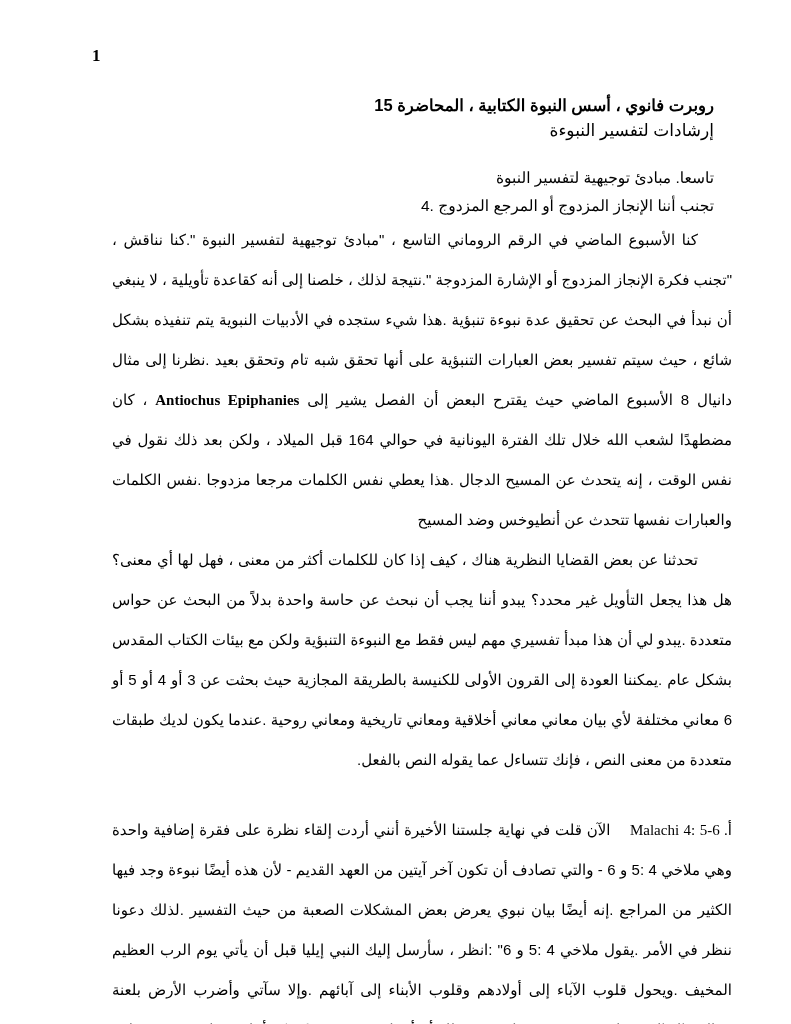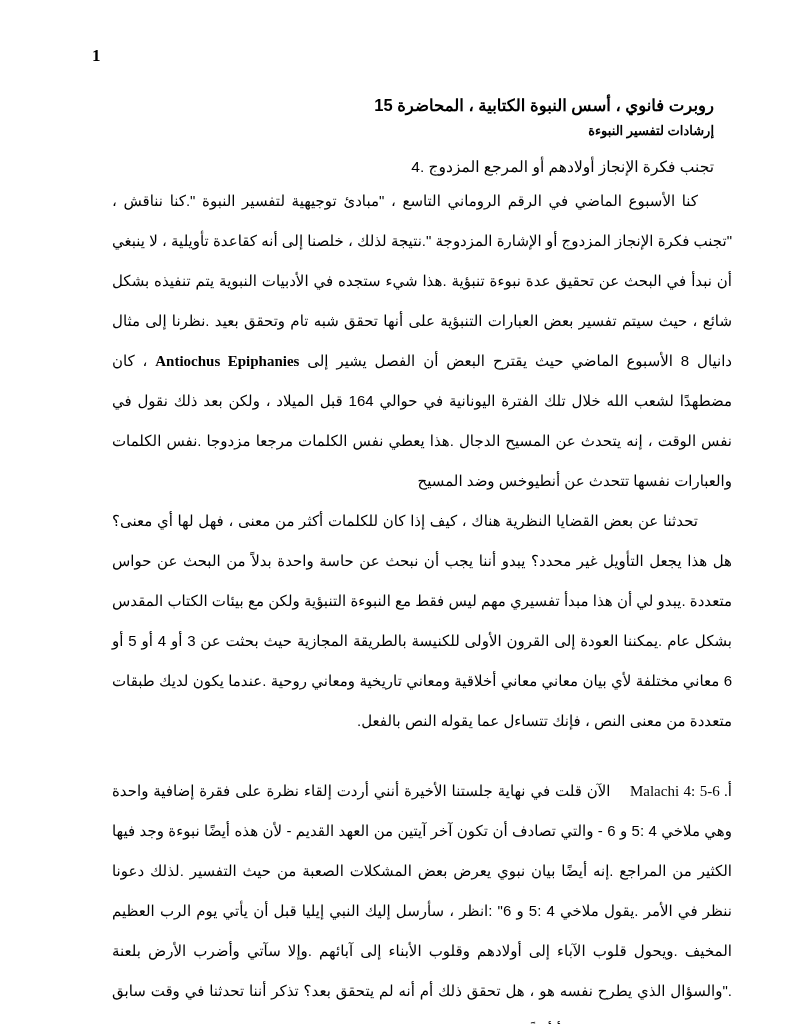--- a/index.html
+++ b/index.html
@@ -1,37 +1,38 @@
 <!DOCTYPE html>
 <html><head>
 <meta charset="utf-8">
 <style>
   html, body { margin: 0; padding: 0; background: #ffffff; }
   body { width: 791px; height: 1024px; position: relative; overflow: hidden; color: #000; }
   .page-num { position: absolute; left: 92px; top: 46px; font-family: "Liberation Serif", serif; font-weight: bold; font-size: 17px; }
   .doc { position: absolute; left: 112px; top: 92px; width: 620px; direction: rtl; text-align: right; font-family: "Liberation Sans", sans-serif; font-size: 15px; }
   .title { font-weight: bold; font-size: 16.5px; margin: 0; line-height: 26px; padding-right: 18px; }
-  .subtitle { font-weight: bold; font-size: 13px; margin: 0 0 9px 0; line-height: 26px; padding-right: 18px; }
+  .subtitle { font-weight: normal; font-size: 17px; margin: 0 0 20px 0; line-height: 26px; padding-right: 18px; }
   .section-head { margin: 0; line-height: 28px; padding-right: 18px; font-size: 15.5px; }
   .para { margin: 0; line-height: 40px; text-align: justify; text-align-last: right; }
   .indent { text-indent: 34px; }
   .gap { height: 30px; }
   .latin { direction: ltr; unicode-bidi: embed; font-family: "Liberation Serif", serif; }
   .bold-latin { font-weight: bold; }
 </style>
 </head>
 <body>
 
 <div class="page-num">1</div>
 
 <div class="doc">
   <p class="title">روبرت فانوي ، أسس النبوة الكتابية ، المحاضرة 15</p>
   <p class="subtitle">إرشادات لتفسير النبوءة</p>
 
-  <p class="section-head">تجنب فكرة الإنجاز أولادهم أو المرجع المزدوج .4</p>
+  <p class="section-head">تاسعا. مبادئ توجيهية لتفسير النبوة</p>
+  <p class="section-head">تجنب أننا الإنجاز المزدوج أو المرجع المزدوج .4</p>
 
   <p class="para indent"><span>كنا الأسبوع الماضي في الرقم الروماني التاسع ، "مبادئ توجيهية لتفسير النبوة ".كنا نناقش ، "تجنب فكرة الإنجاز المزدوج أو الإشارة المزدوجة ".نتيجة لذلك ، خلصنا إلى أنه كقاعدة تأويلية ، لا ينبغي أن نبدأ في البحث عن تحقيق عدة نبوءة تنبؤية .هذا شيء ستجده في الأدبيات النبوية يتم تنفيذه بشكل شائع ، حيث سيتم تفسير بعض العبارات التنبؤية على أنها تحقق شبه تام وتحقق بعيد .نظرنا إلى مثال دانيال 8 الأسبوع الماضي حيث يقترح البعض أن الفصل يشير إلى</span> <span class="latin bold-latin">Antiochus Epiphanies</span> <span>، كان مضطهدًا لشعب الله خلال تلك الفترة اليونانية في حوالي 164 قبل الميلاد ، ولكن بعد ذلك نقول في نفس الوقت ، إنه يتحدث عن المسيح الدجال .هذا يعطي نفس الكلمات مرجعا مزدوجا .نفس الكلمات والعبارات نفسها تتحدث عن أنطيوخس وضد المسيح</span></p>
 
   <p class="para indent">تحدثنا عن بعض القضايا النظرية هناك ، كيف إذا كان للكلمات أكثر من معنى ، فهل لها أي معنى؟ هل هذا يجعل التأويل غير محدد؟ يبدو أننا يجب أن نبحث عن حاسة واحدة بدلاً من البحث عن حواس متعددة .يبدو لي أن هذا مبدأ تفسيري مهم ليس فقط مع النبوءة التنبؤية ولكن مع بيئات الكتاب المقدس بشكل عام .يمكننا العودة إلى القرون الأولى للكنيسة بالطريقة المجازية حيث بحثت عن 3 أو 4 أو 5 أو 6 معاني مختلفة لأي بيان معاني معاني أخلاقية ومعاني تاريخية ومعاني روحية .عندما يكون لديك طبقات متعددة من معنى النص ، فإنك تتساءل عما يقوله النص بالفعل.</p>
 
   <div class="gap"></div>
 
   <p class="para"><span class="latin">Malachi 4: 5-6 .أ</span>&nbsp;&nbsp;&nbsp; <span>الآن قلت في نهاية جلستنا الأخيرة أنني أردت إلقاء نظرة على فقرة إضافية واحدة وهي ملاخي 4 :5 و 6 - والتي تصادف أن تكون آخر آيتين من العهد القديم - لأن هذه أيضًا نبوءة وجد فيها الكثير من المراجع .إنه أيضًا بيان نبوي يعرض بعض المشكلات الصعبة من حيث التفسير .لذلك دعونا ننظر في الأمر .يقول ملاخي 4 :5 و 6" :انظر ، سأرسل إليك النبي إيليا قبل أن يأتي يوم الرب العظيم المخيف .ويحول قلوب الآباء إلى أولادهم وقلوب الأبناء إلى آبائهم .وإلا سآتي وأضرب الأرض بلعنة ."والسؤال الذي يطرح نفسه هو ، هل تحقق ذلك أم أنه لم يتحقق بعد؟ تذكر أننا تحدثنا في وقت سابق عندما تبحث عن الإنجاز ، ابدأ أولاً في البحث في العهد القديم لترى ما إذا كان التنبؤ قد تحقق في فترة العهد القديم .إذا لم يكن الأمر كذلك ، فابحث في العهد الجديد ومعرفة ما إذا كان قد تحقق في فترة العهد الجديد .إذا كان ما بعد العهد الجديد فربما يكون في زمن الكنيسة أو حتى من الناحية الأخروية في الدهر الآتي .هذان هما آخر آيتين من العهد القديم ، لذا لا يمكنك أن تفعل الكثير في البحث عن الإيفاء في العهد القديم .إذن أنت تتخطى ذلك - تذهب إلى العهد الجديد وتبحث عن الإيفاء ، وتجد أن هناك إشارات في العهد</span></p>
 </div>
 

